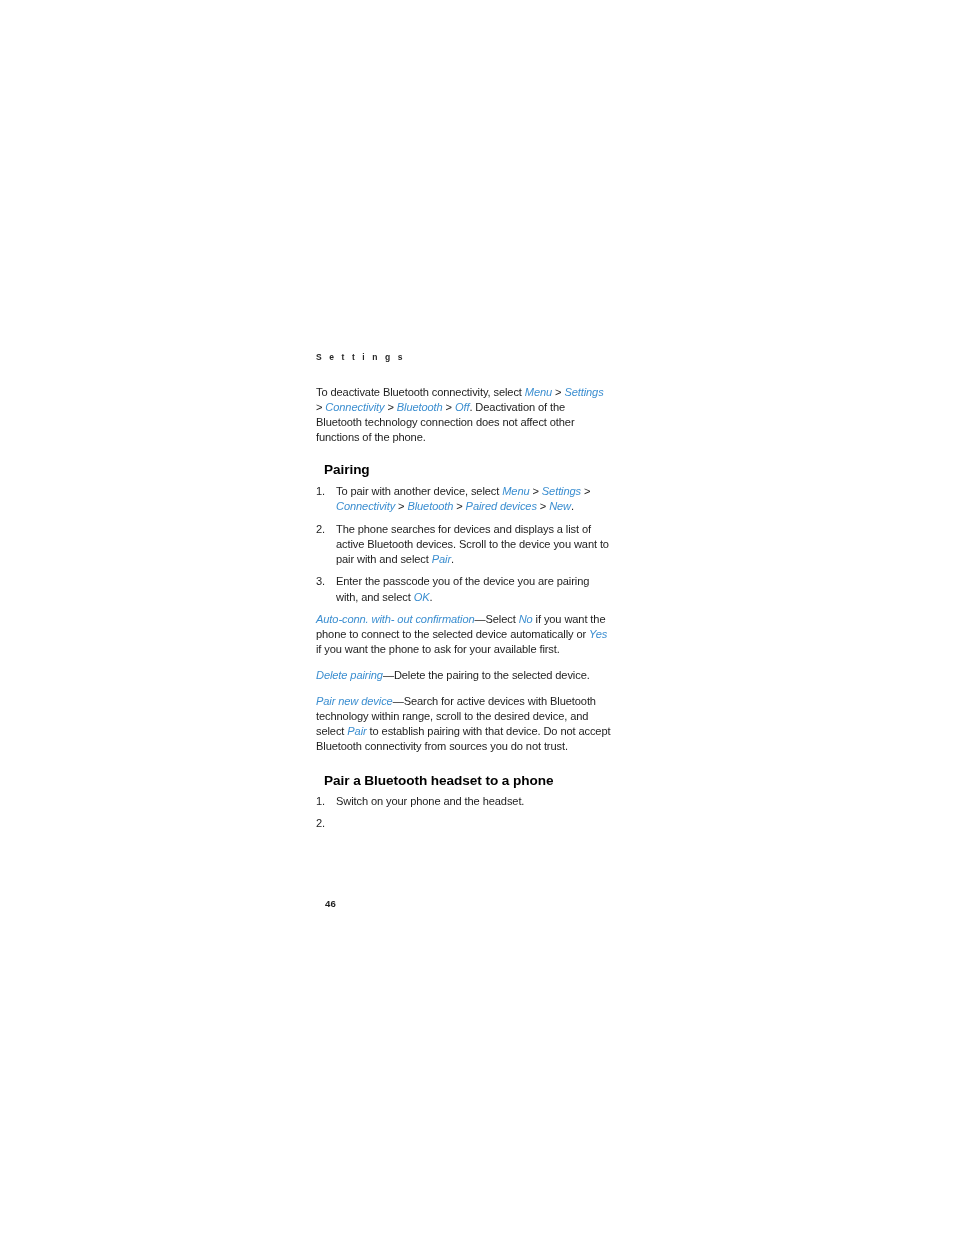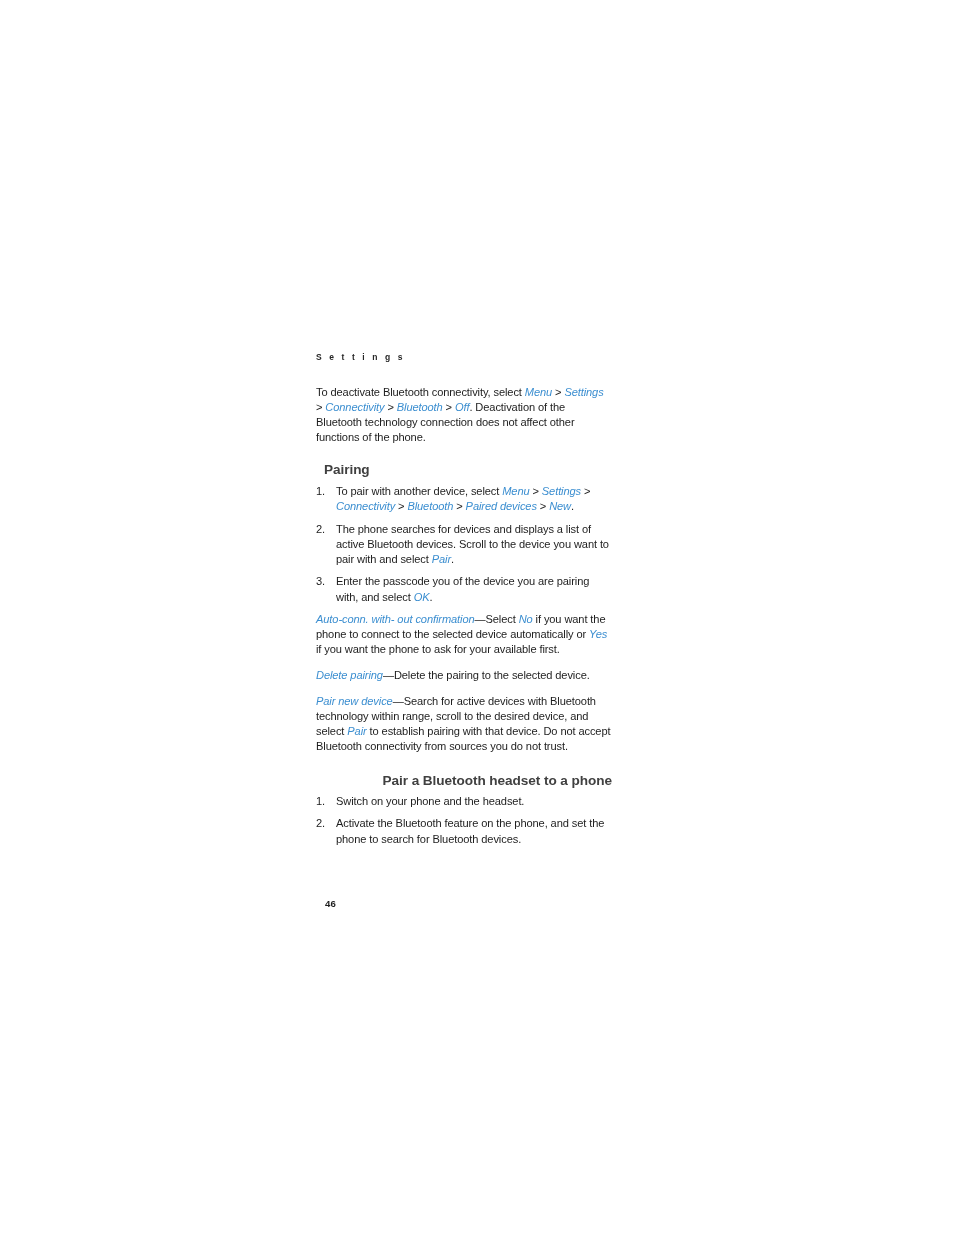--- a/index.html
+++ b/index.html
@@ -43,31 +43,30 @@
     font-size: 11.1px;
     line-height: 15px;
     color: #1d1d1d;
     margin: 0 0 11px 0;
     letter-spacing: -0.01em;
   }
 
   h2.section {
     font-size: 13.6px;
     font-weight: bold;
-    color: #404040;
+    color: #000000;
     margin: 16px 0 6px 0;
     line-height: 17px;
     letter-spacing: -0.005em;
     padding-left: 8px;
   }
 
   h2.section.tight {
     margin-top: 18px;
     margin-bottom: 5px;
-    text-align: right;
   }
 
   ol.steps {
     list-style: none;
     margin: 0 0 2px 0;
     padding: 0;
   }
 
   ol.steps li {
     position: relative;
@@ -139,20 +138,20 @@
     <p class="body"><span class="defterm">Auto-conn. with- out confirmation</span><span>—</span><span>Select </span><span class="ui">No</span><span> if you want the phone to connect to the selected device automatically or </span><span class="ui">Yes</span><span> if you want the phone to ask for your available first.</span></p>
 
     <p class="body"><span class="defterm">Delete pairing</span><span>—</span><span>Delete the pairing to the selected device.</span></p>
 
     <p class="body"><span class="defterm">Pair new device</span><span>—</span><span>Search for active devices with Bluetooth technology within range, scroll to the desired device, and select </span><span class="ui">Pair</span><span> to establish pairing with that device. Do not accept Bluetooth connectivity from sources you do not trust.</span></p>
 
     <h2 class="section tight">Pair a Bluetooth headset to a phone</h2>
 
     <ol class="steps">
       <li><span class="num">1.</span><span>Switch on your phone and the headset.</span></li>
-      <li><span class="num">2.</span><span>Activate the Bluetooth feature on the phone, and set the phone to search for Bluetooth devices.</span></li>
+      <li><span class="num">2.</span></li>
     </ol>
 
   </div>
 
   <div class="folio">46</div>
 
 </div>
 
 </body></html>

